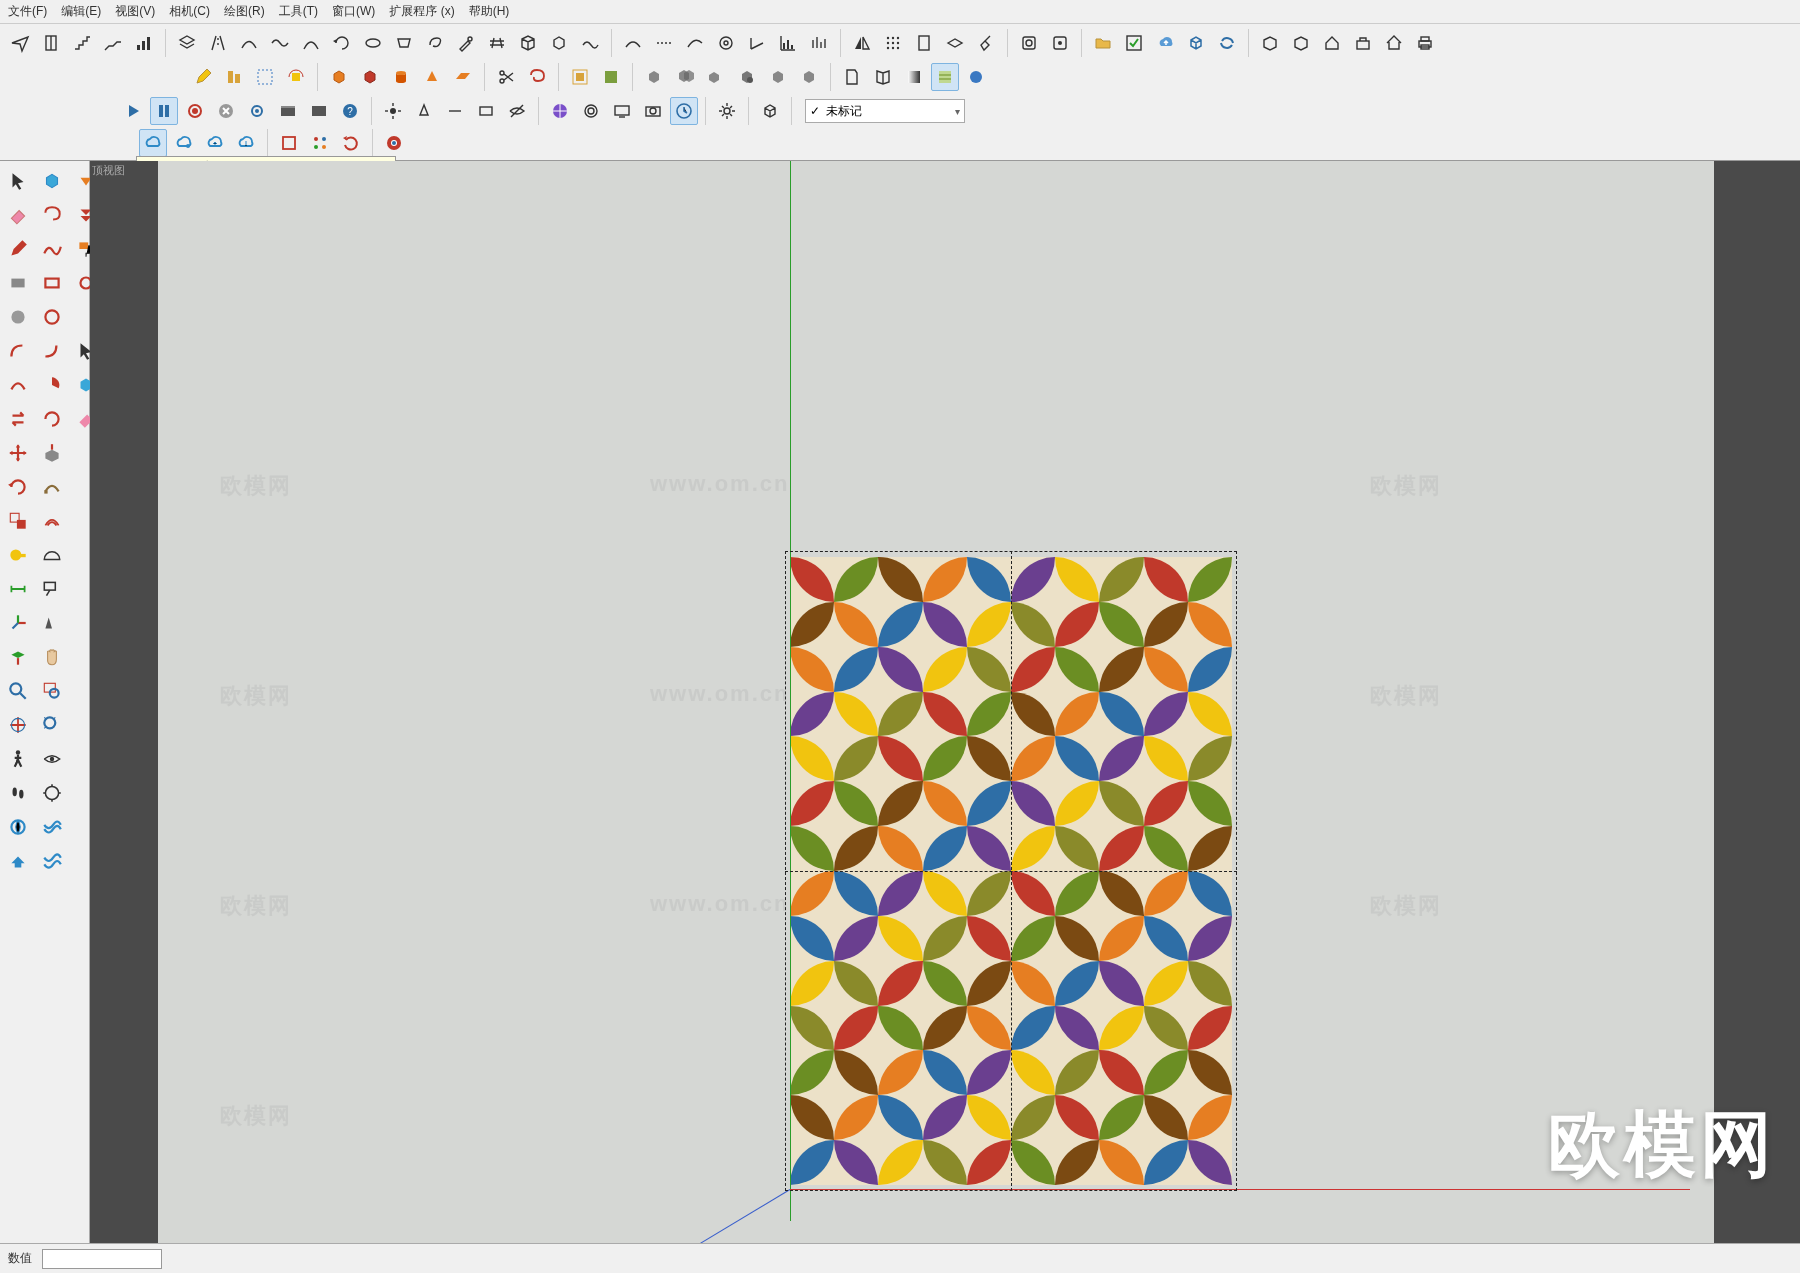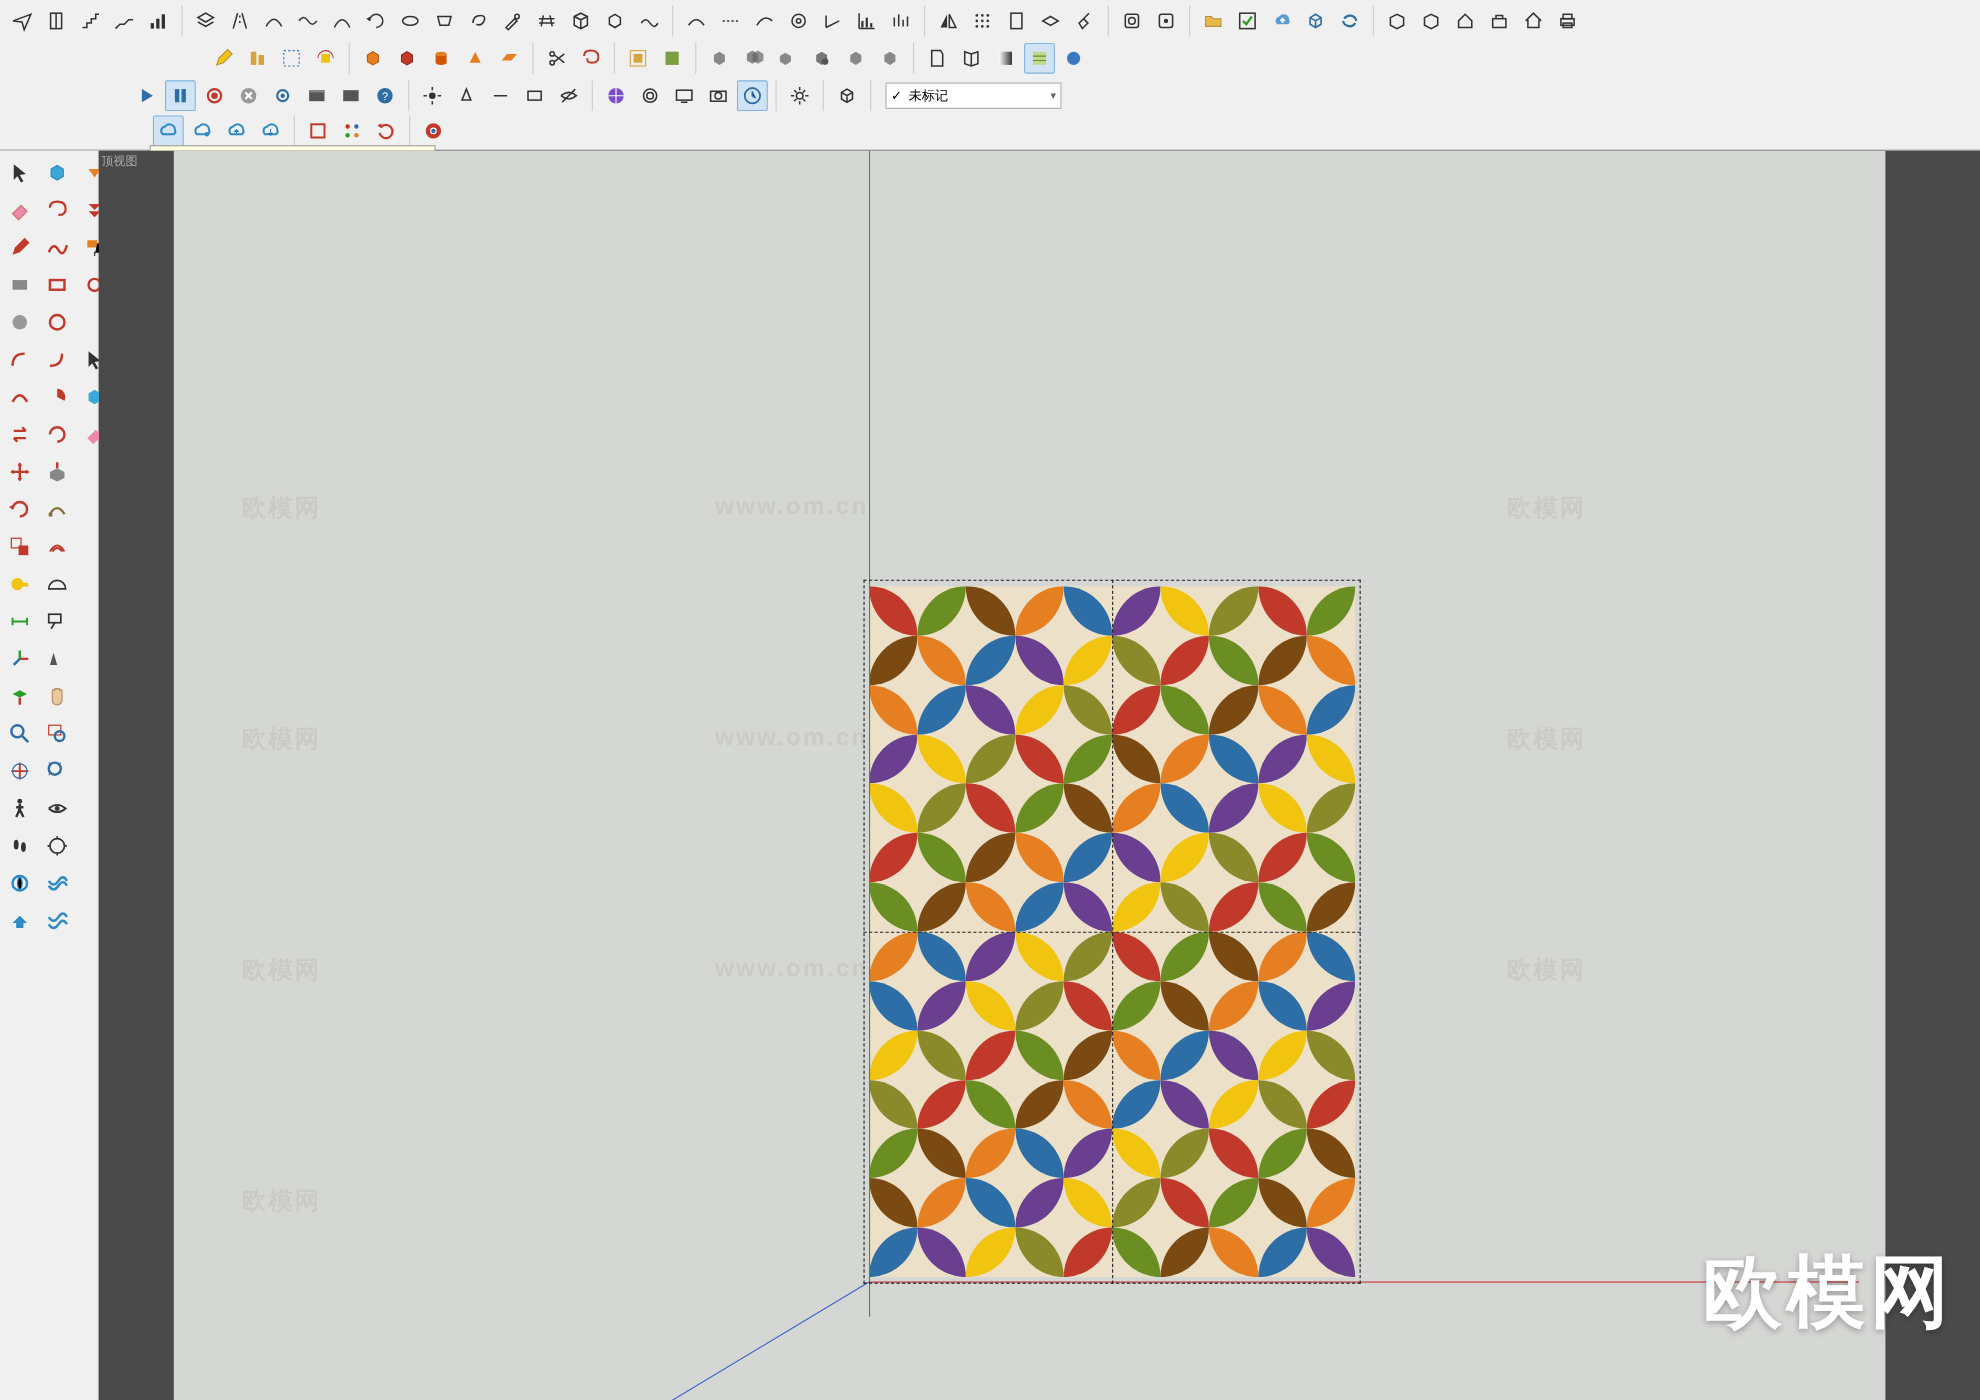--- a/index.html
+++ b/index.html
@@ -57,20 +57,31 @@
 
 
 .ic { stroke: #333; stroke-width: 1.4; fill: none; }
 .ic-fill { fill: #333; }
 </style>
 </head>
 <body>
 
 <div class="app">
 
+  <div class="menubar">
+    <span>文件(F)</span>
+    <span>编辑(E)</span>
+    <span>视图(V)</span>
+    <span>相机(C)</span>
+    <span>绘图(R)</span>
+    <span>工具(T)</span>
+    <span>窗口(W)</span>
+    <span>扩展程序 (x)</span>
+    <span>帮助(H)</span>
+  </div>
 
   <div class="toolbars">
 
     <div class="tb-row">
       <div class="tb-btn">
           <svg viewBox="0 0 20 20">
             <path class="ic" d="M2 10 L18 4 L12 18 L10 11 Z"></path>
           </svg>
         </div>
       <div class="tb-btn">
@@ -1182,13 +1193,17 @@
                 <div class="leaf lf-br" style="background: rgb(106, 63, 143);"></div>
               </div>
             </div>
         </div>
 
         <div class="brand-big">欧模网</div>
       </div>
     </div>
   </div>
 
+  <div class="statusbar">
+    <span>数值</span>
+    <div class="status-box"></div>
+  </div>
 </div>
 
 </body></html>

